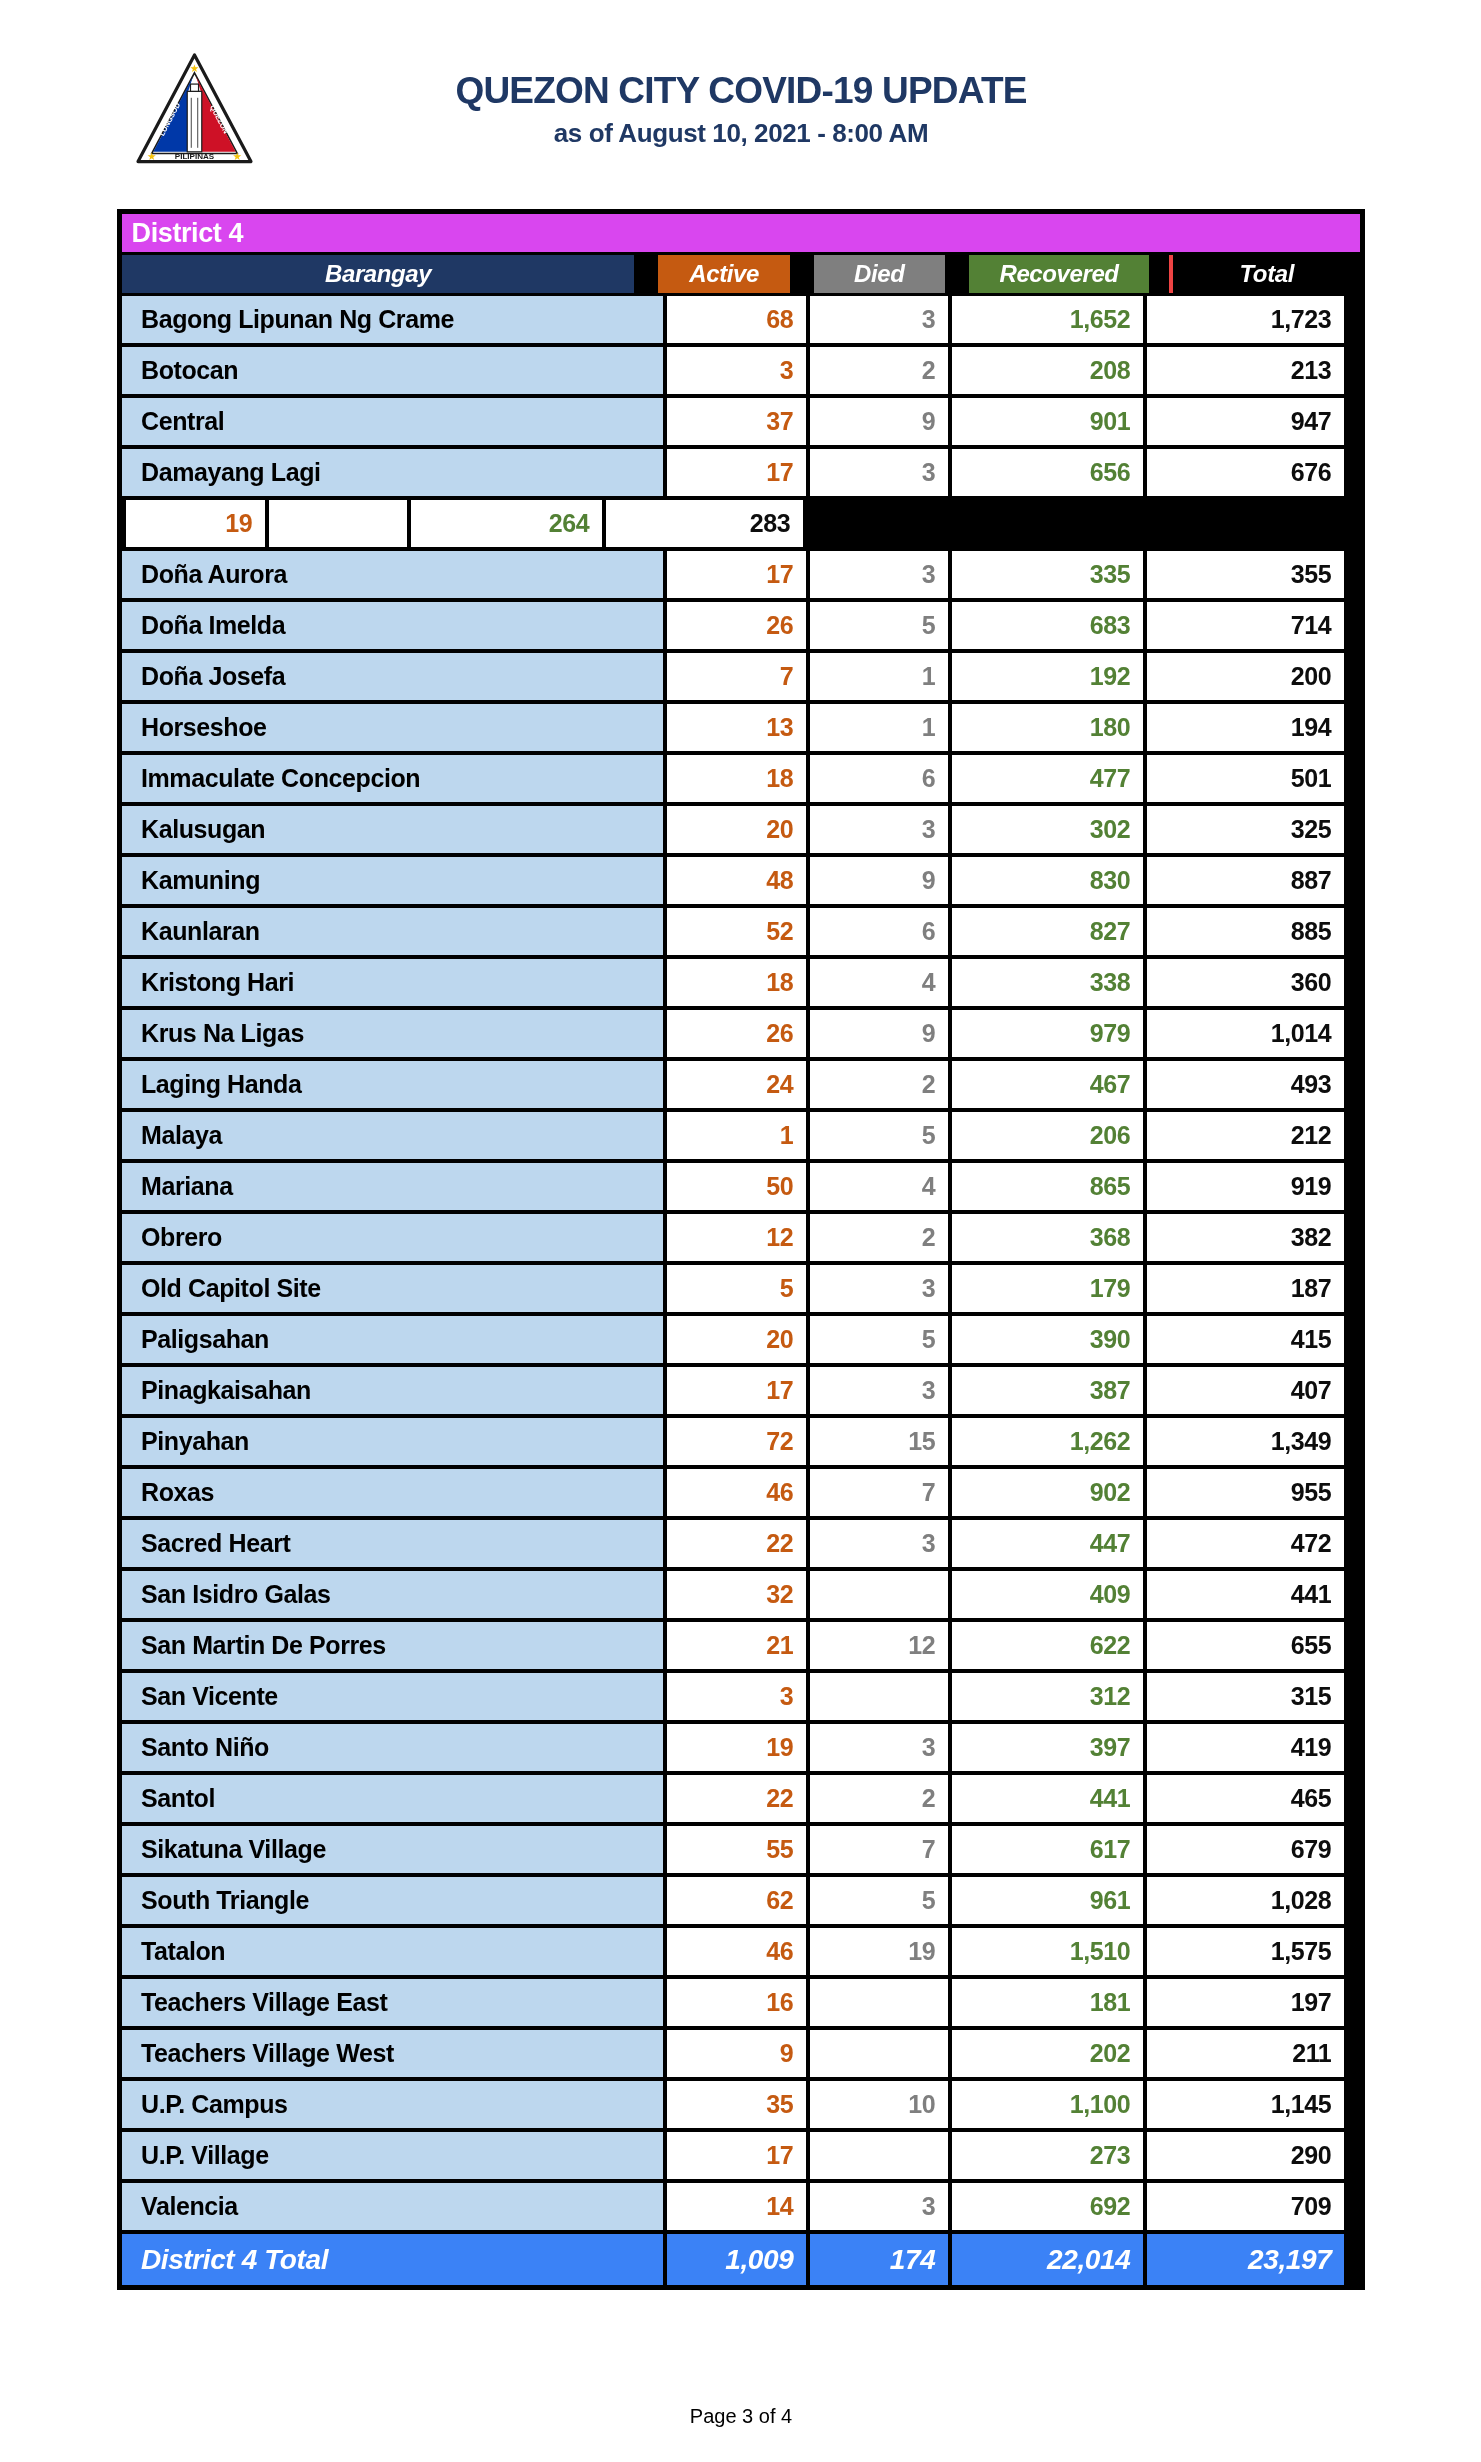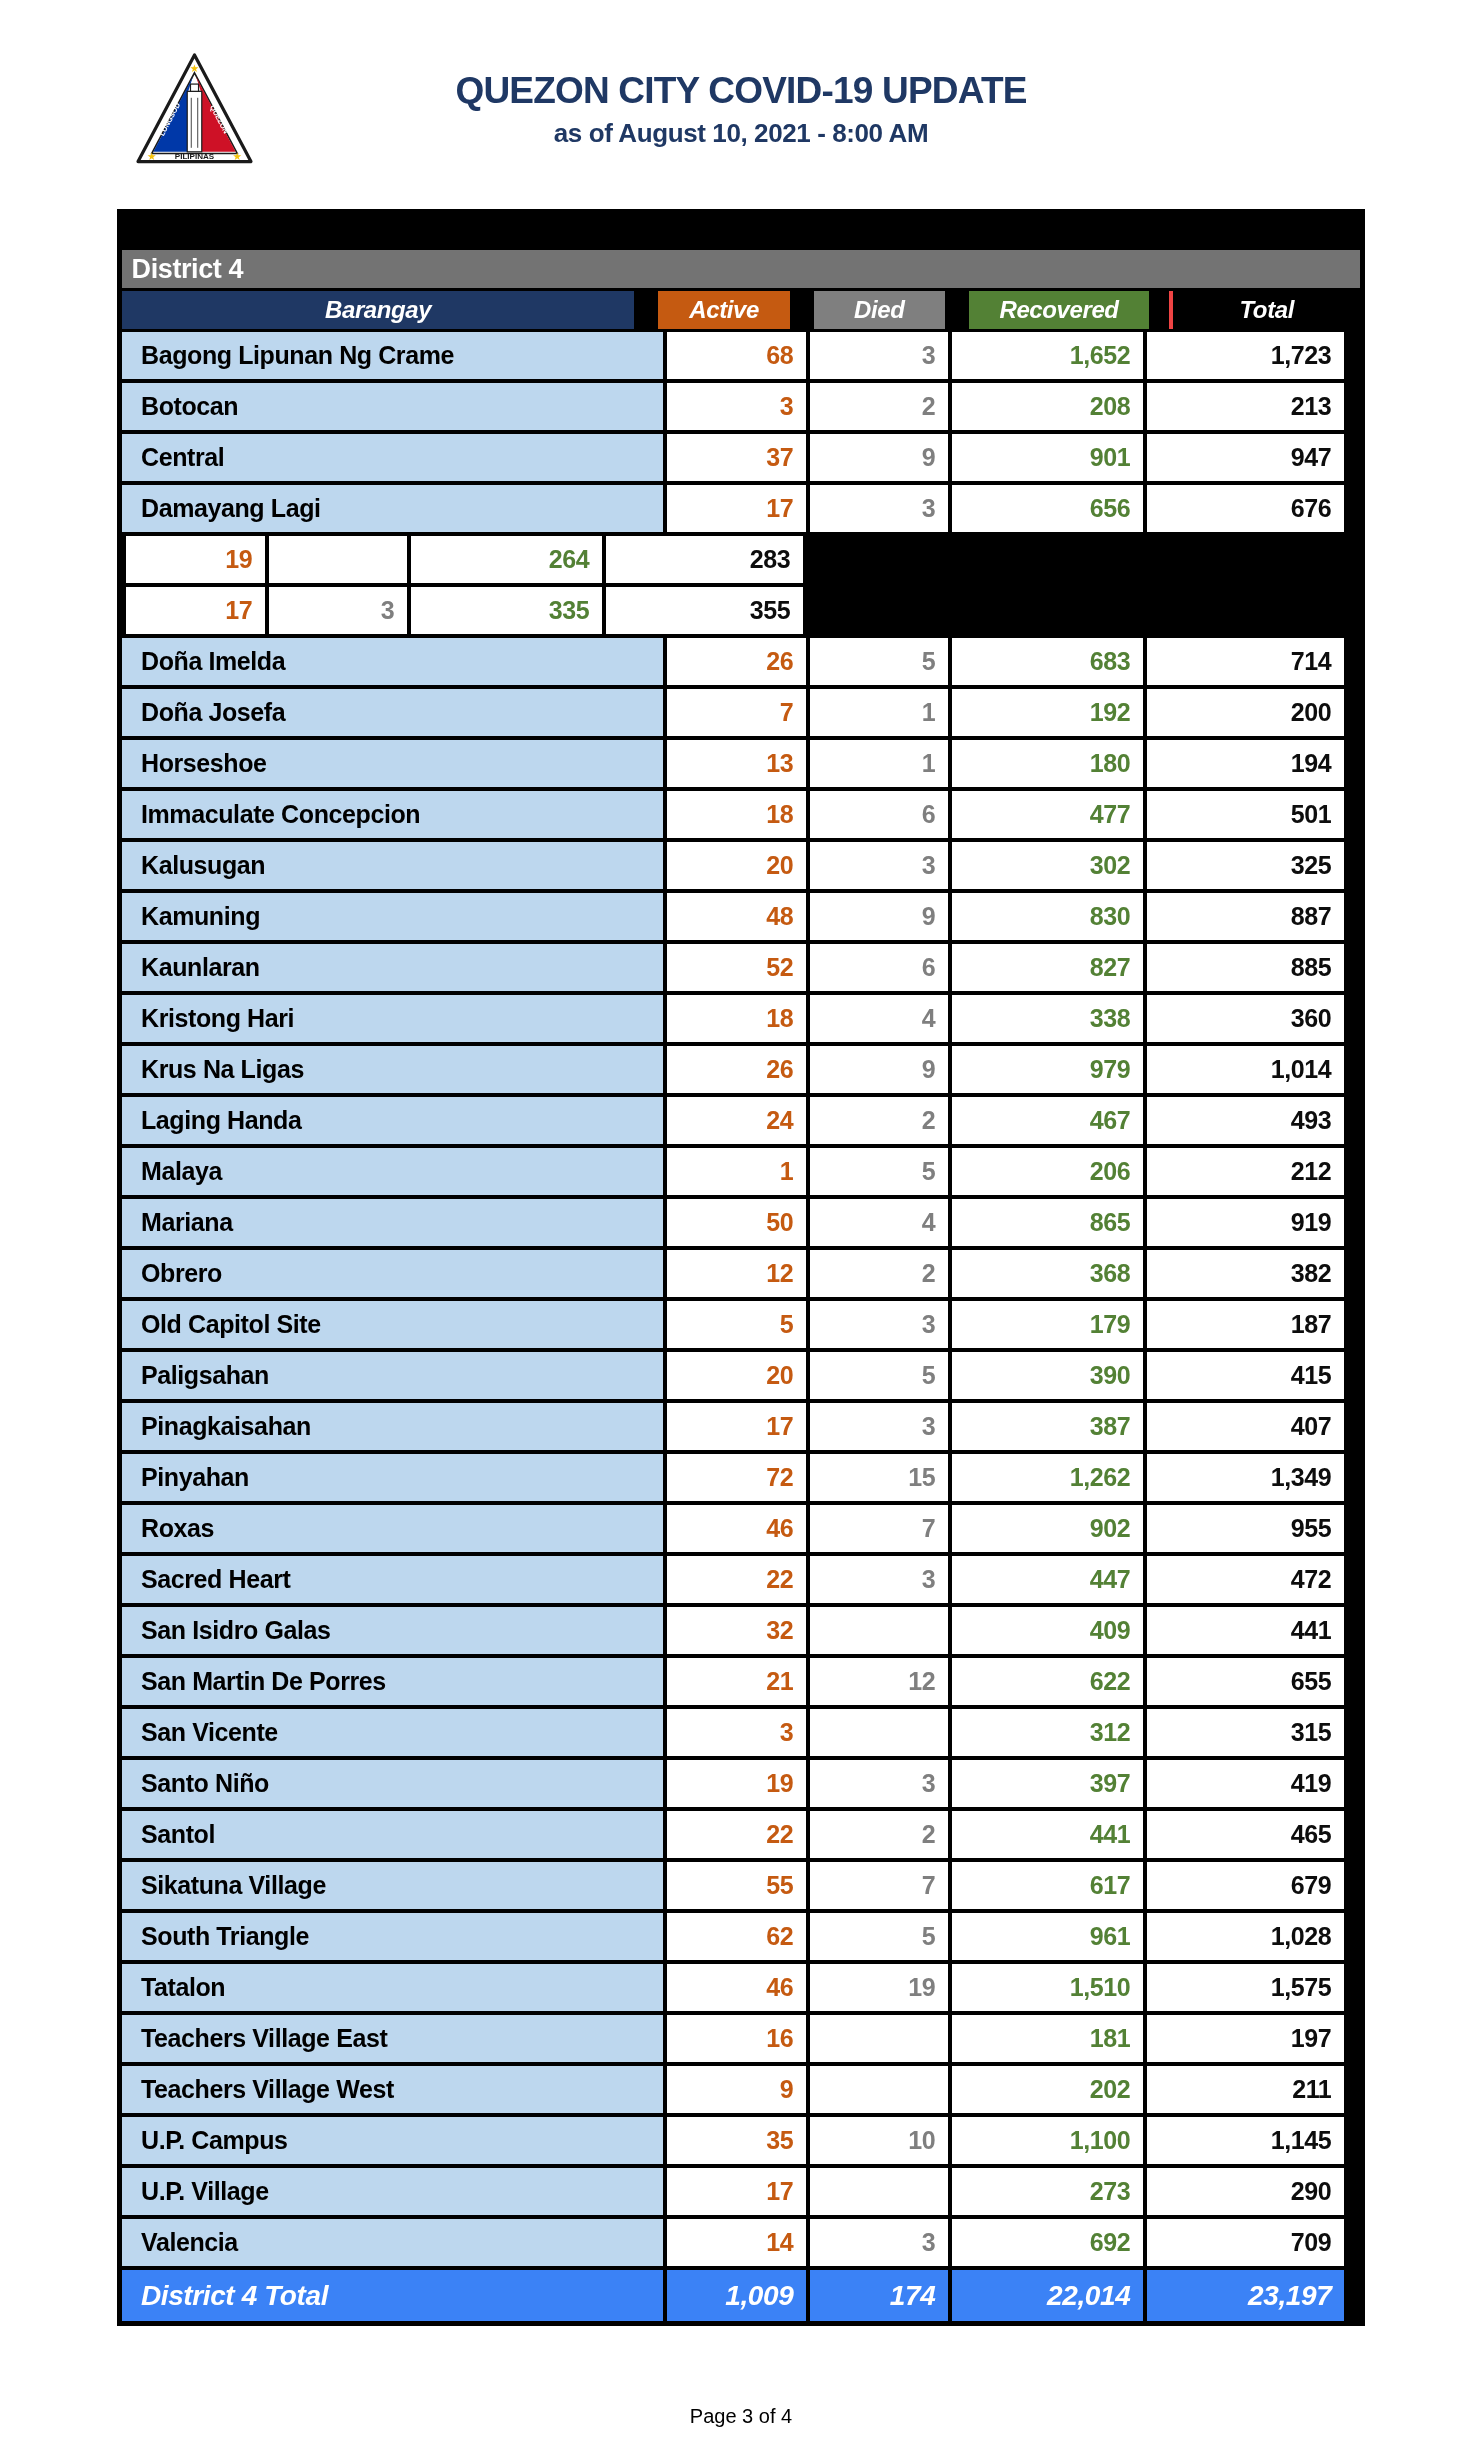--- a/index.html
+++ b/index.html
@@ -21,25 +21,24 @@
     margin-top:6.4px; font-size:26px; font-weight:bold; letter-spacing:-0.4px;
     color:#1F3864;
   }
 
   
   .covid-table {
     position:absolute; top:209px; left:117px; width:1248px;
     border:5.6px solid #000; background:#000;
   }
   .band {
-    height:41px; background:#737373; color:#fff;
+    height:41px; background:#d946ef; color:#fff;
     font-size:27px; font-weight:bold; letter-spacing:-0.4px;
     display:flex; align-items:center; padding-left:9.6px;
     border-bottom:3.2px solid #000;
-    margin-top:36px;
   }
   .cols-header { display:flex; height:41px; border-bottom:3.2px solid #000;gap:20px; }
   .cols-header .col-h {
     display:flex; align-items:center; justify-content:center;
     color:#fff; font-size:24px; font-weight:bold; font-style:italic; letter-spacing:-0.4px;
   }
   .col-barangay  { width:541px; background:#1F3864; }
   .col-active    { width:143px; background:#C55A11; border-left:4px solid #000; }
   .col-died      { width:142px; background:#7F7F7F; border-left:4px solid #000; }
   .col-recovered { width:195px; background:#538135; border-left:4px solid #000; }
@@ -149,20 +148,21 @@
   </div>
 
   <div class="row">
     <div class="cell num active">19</div>
     <div class="cell num died"></div>
     <div class="cell num recovered">264</div>
     <div class="cell num total">283</div>
   </div>
 
   <div class="row">
+    <div class="cell name">Doña Aurora</div>
     <div class="cell num active">17</div>
     <div class="cell num died">3</div>
     <div class="cell num recovered">335</div>
     <div class="cell num total">355</div>
   </div>
 
   <div class="row">
     <div class="cell name">Doña Imelda</div>
     <div class="cell num active">26</div>
     <div class="cell num died">5</div>

